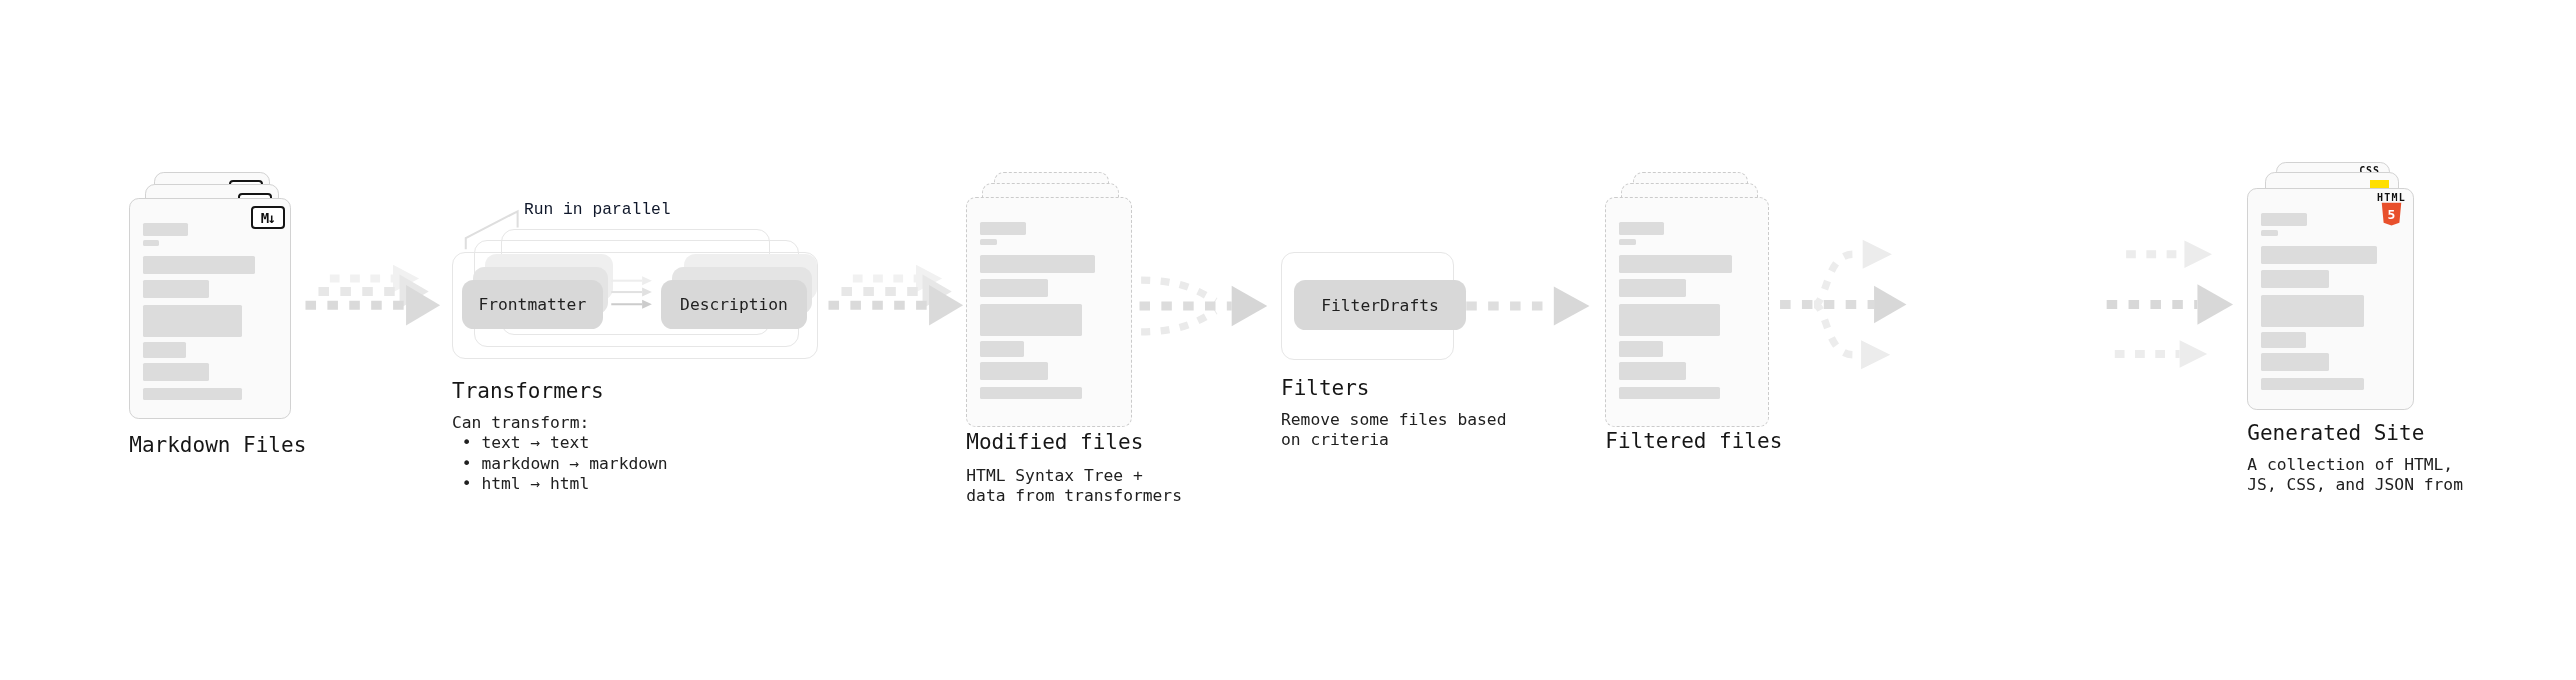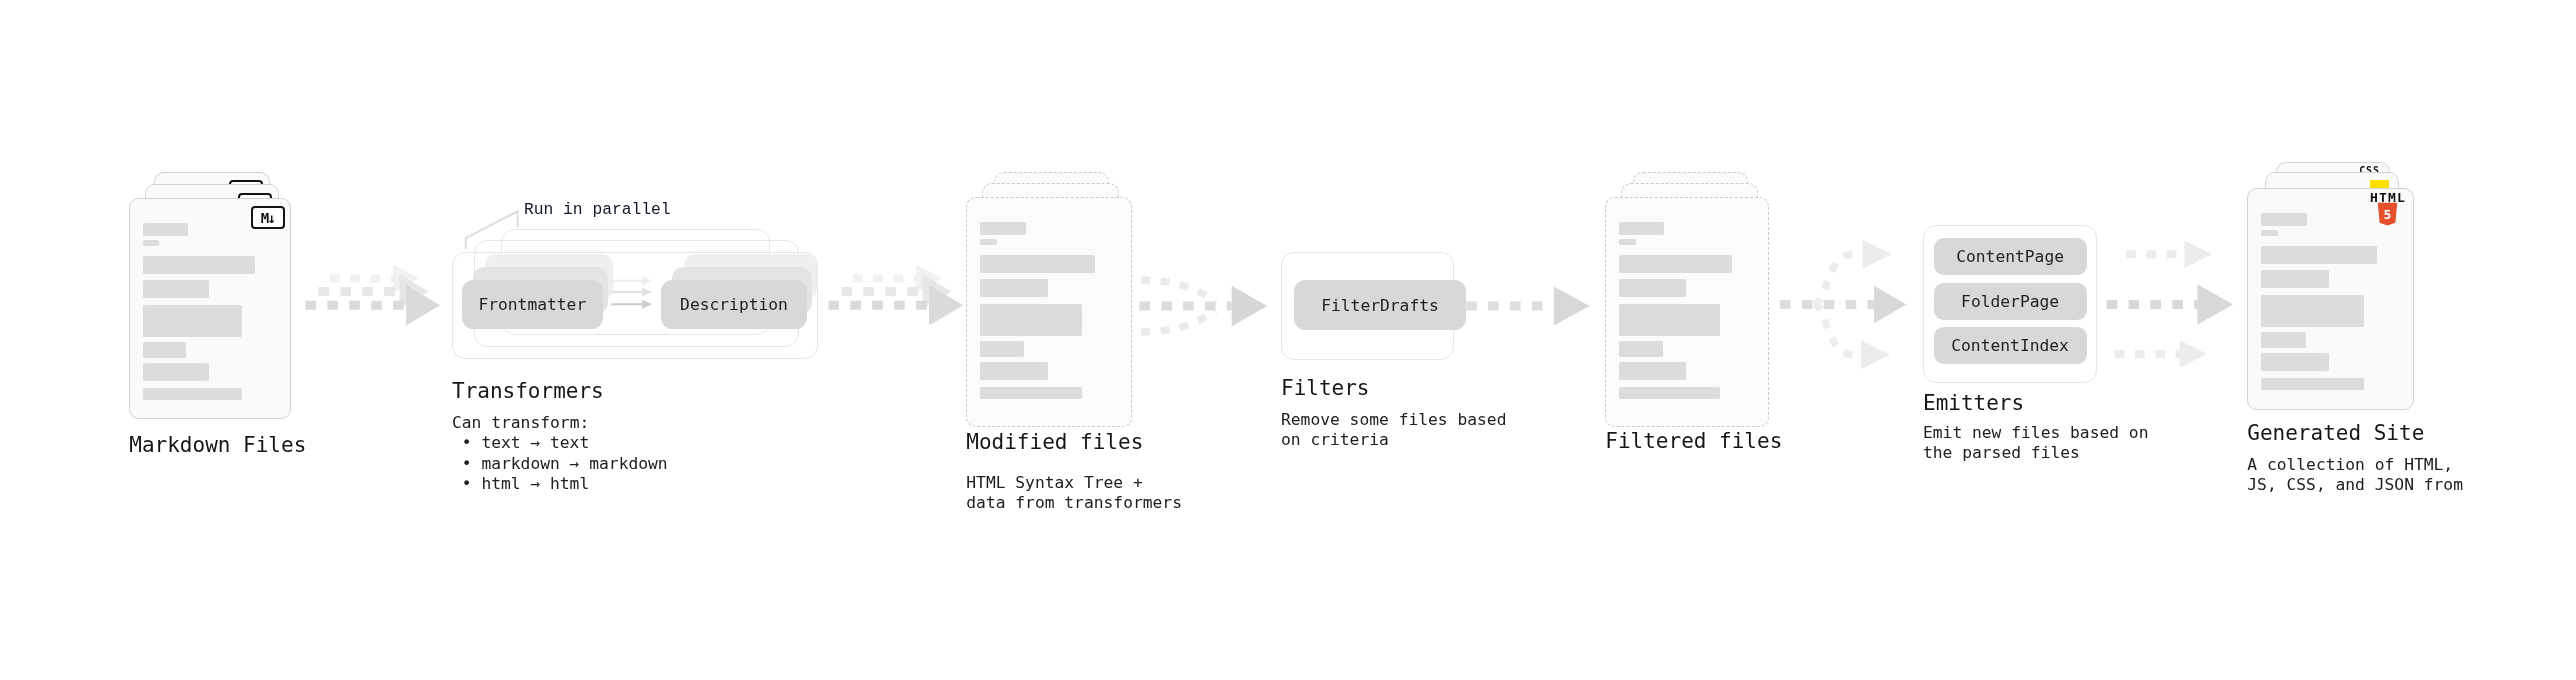--- a/index.html
+++ b/index.html
@@ -25,21 +25,21 @@
 
   
   .md-badge{position:absolute;right:5.7px;top:7.3px;width:34px;height:23px;background:#ffffff;
     border:2.4px solid #141414;border-radius:4.1px;box-sizing:border-box;display:flex;align-items:center;justify-content:center;
     font-weight:bold;font-size:14px;letter-spacing:-1.6px;color:#111;}
   .gen-badge{position:absolute;right:7.3px;top:4.9px;text-align:center;}
   .css-badge{position:absolute;right:9px;top:4.9px;width:21px;text-align:center;}
   .css-badge .css-txt{font-size:10px;font-weight:bold;color:#111;letter-spacing:0.8px;line-height:7.3px;}
   .css-badge .css-bar{height:3.3px;background:#2966e2;margin-top:0.8px;border-radius:0.8px;}
   .js-badge{position:absolute;right:9px;top:6.5px;width:19.5px;height:11.4px;background:#ffdf00;}
-  .html5-badge .html-txt{font-size:13px;font-weight:bold;letter-spacing:1.2px;color:#111;line-height:8.1px;}
+  .html5-badge .html-txt{font-size:10px;font-weight:bold;letter-spacing:1.2px;color:#111;line-height:8.1px;}
 
   
   .node-title{position:absolute;font-size:21px;color:#161616;white-space:nowrap;letter-spacing:0;}
   .node-sub{position:absolute;font-size:16.3px;line-height:20.3px;color:#202020;white-space:nowrap;}
   .annotation{position:absolute;font-size:16.3px;color:#0f172a;white-space:nowrap;font-family:Liberation Mono, monospace;}
 
   
   .frame{position:absolute;border:1.6px solid #e6e6e6;border-radius:13px;box-sizing:border-box;background:transparent;}
   .pill{position:absolute;background:#d8d8d8;border-radius:11.4px;display:flex;align-items:center;justify-content:center;
     font-size:16.3px;color:#1f1f1f;white-space:nowrap;}
@@ -161,21 +161,21 @@
           <i class="bar b2"></i>
           <i class="bar b3"></i>
           <i class="bar b4"></i>
           <i class="bar b5"></i>
           <i class="bar b6"></i>
           <i class="bar b7"></i>
           <i class="bar b8"></i>
         </div>
     </div>
     <div class="node-title" style="left:3.3px;top:270px;">Modified files</div>
-    <div class="node-sub" style="left:3.3px;top:313px;">
+    <div class="node-sub" style="left:3.3px;top:306px;">
       <div>HTML Syntax Tree +</div>
       <div>data from transformers</div>
     </div>
   </div>
 
   <svg style="left:1136px;top:268px;" width="138" height="76" viewBox="0 0 170 94">
     <path d="M6,15 C52,15 74,26 98,41" fill="none" stroke="#eaeaea" stroke-width="9" stroke-dasharray="11 13"></path>
     <path d="M6,79 C52,79 74,68 98,53" fill="none" stroke="#eaeaea" stroke-width="9" stroke-dasharray="11 13"></path>
     <line x1="4" y1="47" x2="118" y2="47" stroke="#dcdcdc" stroke-width="11" stroke-dasharray="13 14"></line>
     <polygon points="118,22 162,47 118,72" fill="#d6d6d6"></polygon>
@@ -216,31 +216,20 @@
 
   <svg style="left:1778px;top:234px;" width="137" height="141" viewBox="0 0 168 174">
     <path d="M44,87 C60,87 58,25 92,25 L104,25" fill="none" stroke="#ececec" stroke-width="9" stroke-dasharray="11 13"></path>
     <polygon points="104,7 140,25 104,43" fill="#ececec"></polygon>
     <path d="M44,87 C60,87 58,149 92,149 L102,149" fill="none" stroke="#ececec" stroke-width="9" stroke-dasharray="11 13"></path>
     <polygon points="102,131 138,149 102,167" fill="#ececec"></polygon>
     <line x1="2" y1="87" x2="118" y2="87" stroke="#dcdcdc" stroke-width="11" stroke-dasharray="13 14"></line>
     <polygon points="118,64 158,87 118,110" fill="#d8d8d8"></polygon>
   </svg>
 
-  <div class="group" style="left:1923px;top:225px;width:195px;height:244px;">
-    <div class="frame" style="left:0;top:0;width:174px;height:158px;"></div>
-    <div class="pill" style="left:10.6px;top:13px;width:153px;height:37px;border-radius:9.8px;">ContentPage</div>
-    <div class="pill" style="left:10.6px;top:58px;width:153px;height:37px;border-radius:9.8px;">FolderPage</div>
-    <div class="pill" style="left:10.6px;top:102px;width:153px;height:37px;border-radius:9.8px;">ContentIndex</div>
-    <div class="node-title" style="left:0;top:166px;">Emitters</div>
-    <div class="node-sub" style="left:0;top:198px;">
-      <div>Emit new files based on</div>
-      <div>the parsed files</div>
-    </div>
-  </div>
 
   <svg style="left:2103px;top:234px;" width="137" height="141" viewBox="0 0 168 174">
     <g stroke="#ececec" fill="#ececec">
       <line x1="28" y1="25" x2="100" y2="25" stroke-width="10" stroke-dasharray="12 13"></line>
       <polygon points="100,8 134,25 100,42" stroke="none"></polygon>
     </g>
     <g stroke="#d8d8d8" fill="#d8d8d8">
       <line x1="4" y1="87" x2="116" y2="87" stroke-width="11" stroke-dasharray="13 14"></line>
       <polygon points="116,62 160,87 116,112" stroke="none"></polygon>
     </g>

